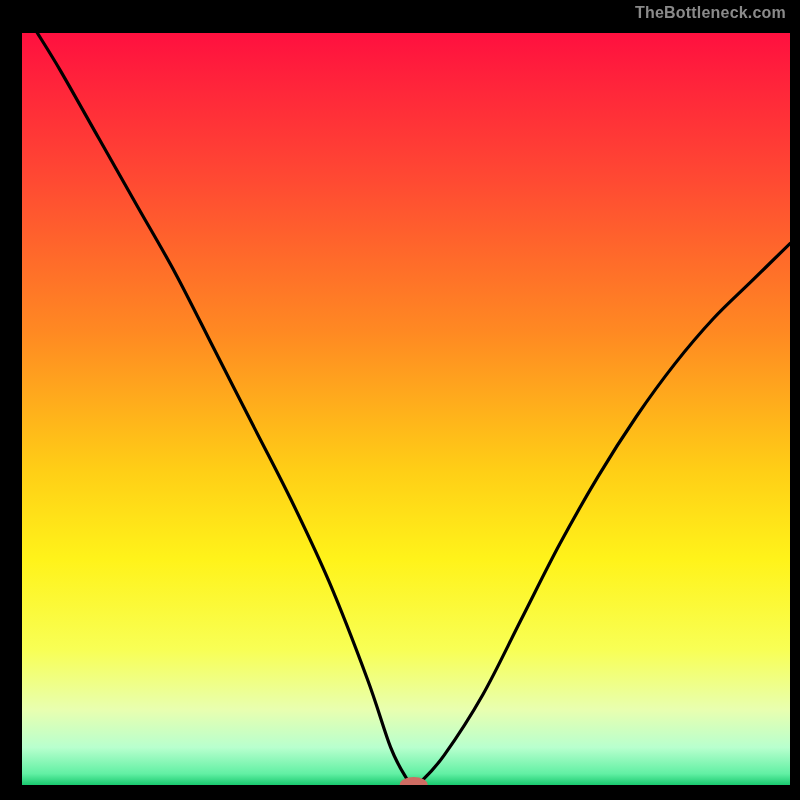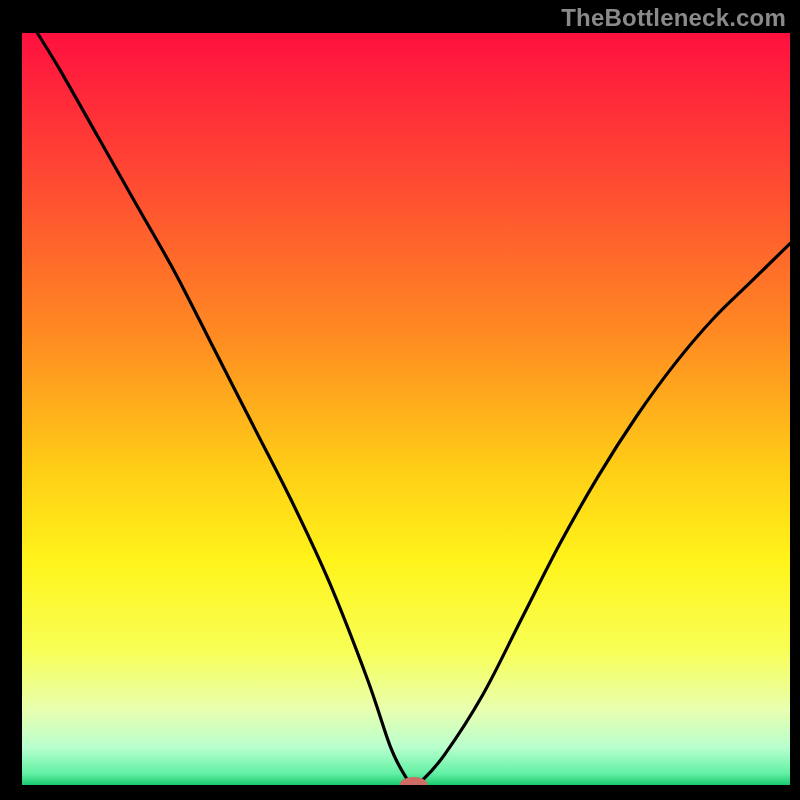--- a/index.html
+++ b/index.html
@@ -14,21 +14,21 @@
     position: relative;
     width: 800px;
     height: 800px;
     background: #000;
   }
   .watermark {
     position: absolute;
     top: 4px;
     right: 14px;
     font-family: Arial, Helvetica, sans-serif;
-    font-size: 24px;
+    font-size: 16px;
     font-weight: 600;
     color: #8a8a8a;
     letter-spacing: 0.2px;
     z-index: 5;
     user-select: none;
   }
   svg.plot {
     position: absolute;
     top: 0;
     left: 0;

